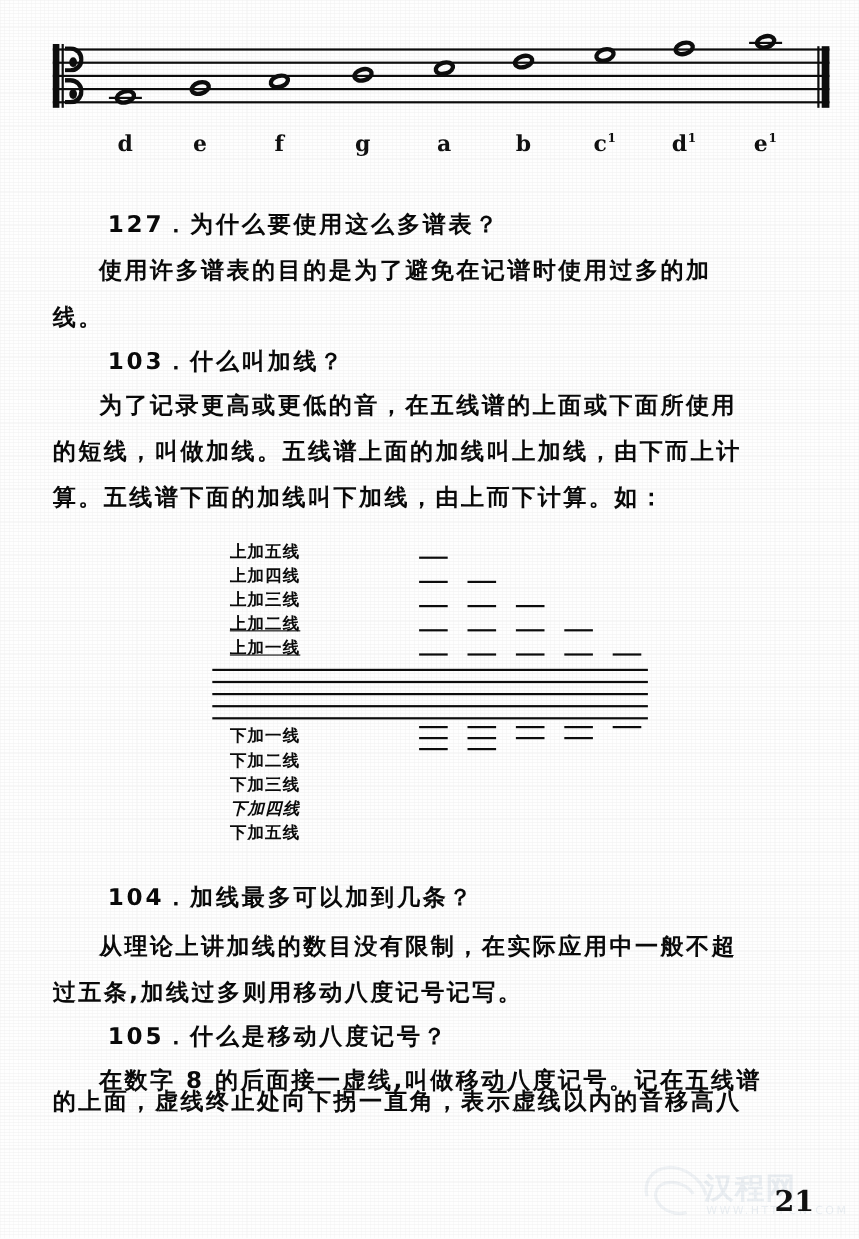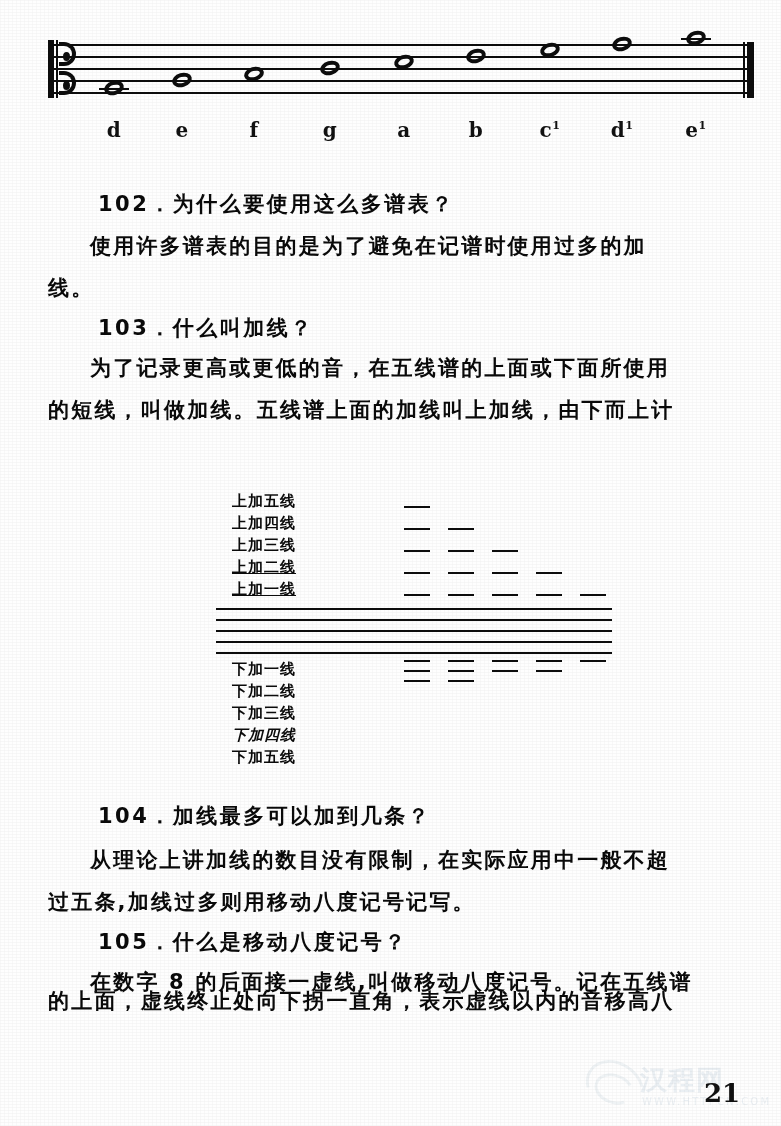--- a/index.html
+++ b/index.html
@@ -148,21 +148,21 @@
     font-size: 21px;
     font-weight: 700;
     letter-spacing: 2.2px;
     color: #0a0a0a;
     white-space: nowrap;
   }
 
   
   #ledger-figure {
     position: absolute;
-    left: 212px;
+    left: 189px;
     top: 492px;
     width: 420px;
     height: 268px;
   }
   .lf-label {
     position: absolute;
     left: 20px;
     font-family: "DejaVu Sans", "Liberation Sans", sans-serif;
     font-size: 15px;
     font-weight: 700;
@@ -296,27 +296,28 @@
       <div class="note-name" style="left: 182px; top: 118px;">e</div>
       <div class="note-name" style="left: 254px; top: 118px;">f</div>
       <div class="note-name" style="left: 330px; top: 118px;">g</div>
       <div class="note-name" style="left: 404px; top: 118px;">a</div>
       <div class="note-name" style="left: 476px; top: 118px;">b</div>
       <div class="note-name" style="left: 550px; top: 118px;">c<sup>1</sup></div>
       <div class="note-name" style="left: 622px; top: 118px;">d<sup>1</sup></div>
       <div class="note-name" style="left: 696px; top: 118px;">e<sup>1</sup></div>
     </div>
 
-  <div class="qheading" style="left:98px; top:190px;">102．为什么要使用这么多谱表？</div>
+  <div class="qheading" style="left:98px; top:190px;">127．为什么要使用这么多谱表？</div>
   <div class="ptext" style="left:90px; top:232px;">使用许多谱表的目的是为了避免在记谱时使用过多的加</div>
   <div class="ptext" style="left:48px; top:274px;">线。</div>
 
   <div class="qheading" style="left:98px; top:314px;">103．什么叫加线？</div>
   <div class="ptext" style="left:48px; top:396px;">的短线，叫做加线。五线谱上面的加线叫上加线，由下而上计</div>
   <div class="ptext" style="left:90px; top:354px;">为了记录更高或更低的音，在五线谱的上面或下面所使用</div>
+  <div class="ptext" style="left:48px; top:438px;">算。五线谱下面的加线叫下加线，由上而下计算。如：</div>
 
   <div id="ledger-figure">
     <div id="lf-upper-labels">
         <div class="lf-label" style="top: 0px;">上加五线</div>
         <div class="lf-label" style="top: 22px;">上加四线</div>
         <div class="lf-label" style="top: 44px;">上加三线</div>
         <div class="lf-label" style="top: 66px; text-decoration: underline;">上加二线</div>
         <div class="lf-label" style="top: 88px; text-decoration: underline;">上加一线</div>
       </div>
     <div id="lf-upper-marks">

